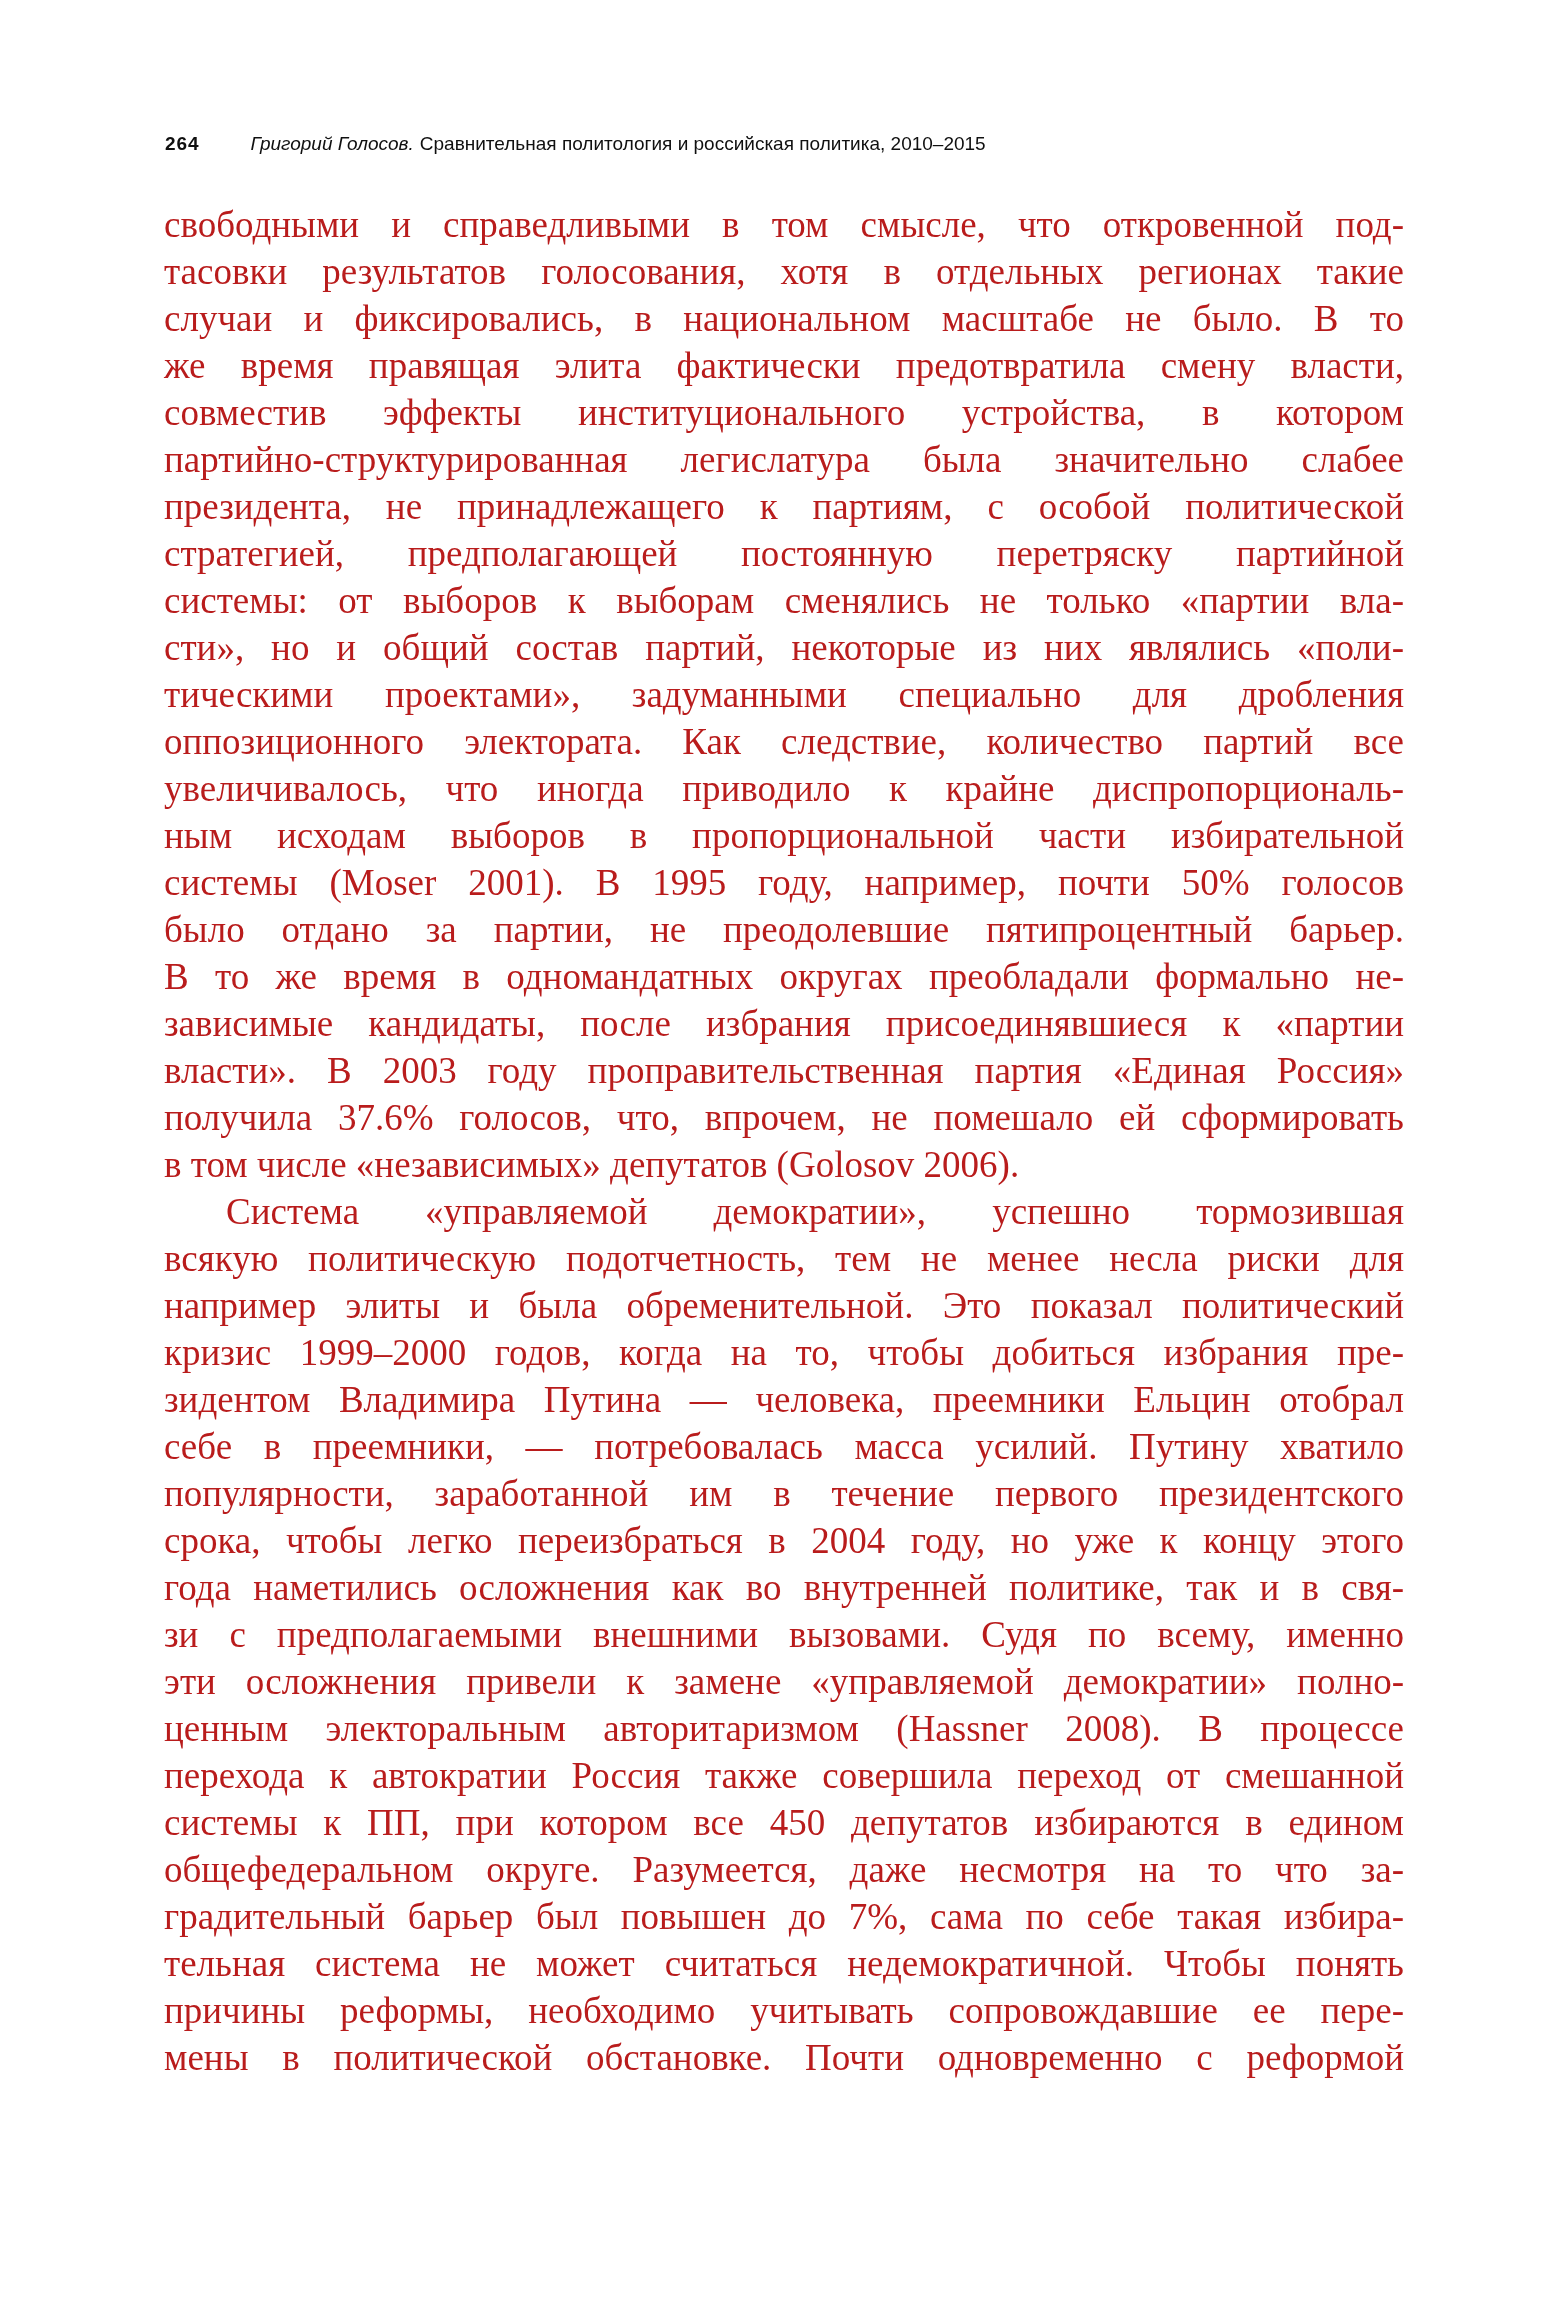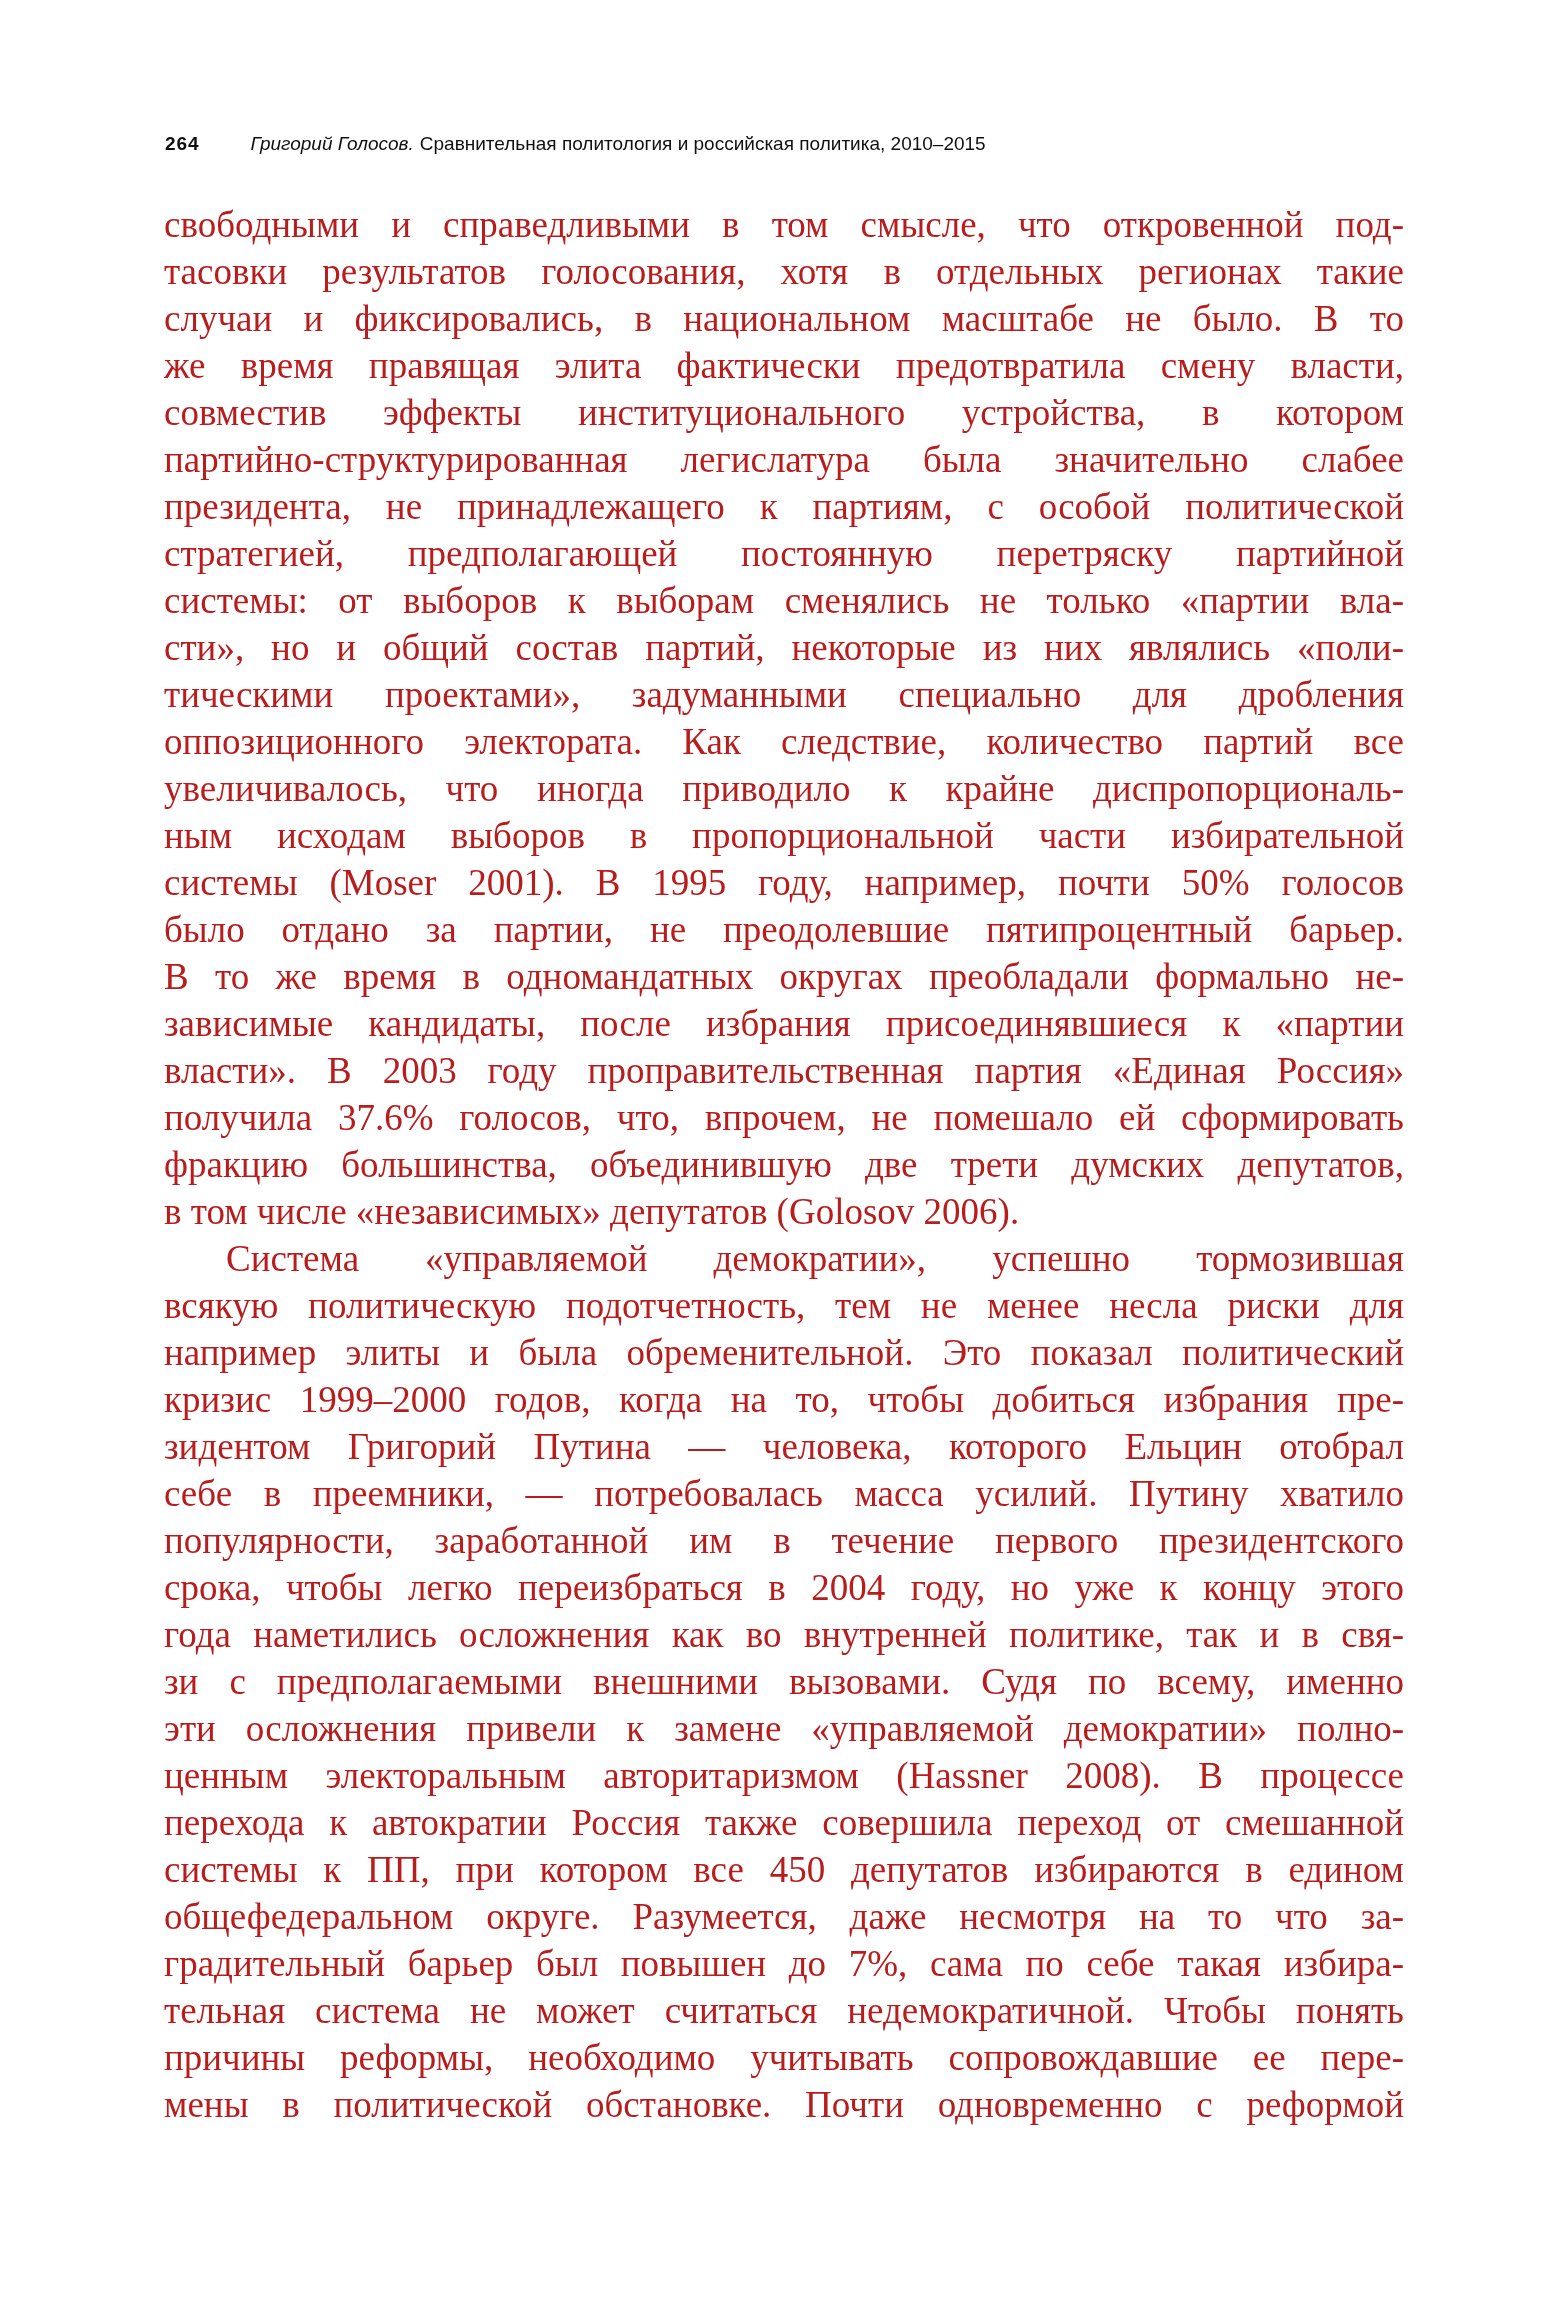--- a/index.html
+++ b/index.html
@@ -90,29 +90,28 @@
         <div class="line">тическими проектами», задуманными специально для дробления</div>
         <div class="line">оппозиционного электората. Как следствие, количество партий все</div>
         <div class="line">увеличивалось, что иногда приводило к крайне диспропорциональ-</div>
         <div class="line">ным исходам выборов в пропорциональной части избирательной</div>
         <div class="line">системы (Moser 2001). В 1995 году, например, почти 50% голосов</div>
         <div class="line">было отдано за партии, не преодолевшие пятипроцентный барьер.</div>
         <div class="line">В то же время в одномандатных округах преобладали формально не-</div>
         <div class="line">зависимые кандидаты, после избрания присоединявшиеся к «партии</div>
         <div class="line">власти». В 2003 году проправительственная партия «Единая Россия»</div>
         <div class="line">получила 37.6% голосов, что, впрочем, не помешало ей сформировать</div>
-        <div class="line">фракцию большинства, объединившую две трети думских депутатов,</div>
         <div class="line last">в том числе «независимых» депутатов (Golosov 2006).</div>
       </div>
       <div class="para">
         <div class="line indent">Система «управляемой демократии», успешно тормозившая</div>
         <div class="line">всякую политическую подотчетность, тем не менее несла риски для</div>
         <div class="line">например элиты и была обременительной. Это показал политический</div>
         <div class="line">кризис 1999–2000 годов, когда на то, чтобы добиться избрания пре-</div>
-        <div class="line">зидентом Григорий Путина — человека, которого Ельцин отобрал</div>
+        <div class="line">зидентом Владимира Путина — человека, преемники Ельцин отобрал</div>
         <div class="line">себе в преемники, — потребовалась масса усилий. Путину хватило</div>
         <div class="line">популярности, заработанной им в течение первого президентского</div>
         <div class="line">срока, чтобы легко переизбраться в 2004 году, но уже к концу этого</div>
         <div class="line">года наметились осложнения как во внутренней политике, так и в свя-</div>
         <div class="line">зи с предполагаемыми внешними вызовами. Судя по всему, именно</div>
         <div class="line">эти осложнения привели к замене «управляемой демократии» полно-</div>
         <div class="line">ценным электоральным авторитаризмом (Hassner 2008). В процессе</div>
         <div class="line">перехода к автократии Россия также совершила переход от смешанной</div>
         <div class="line">системы к ПП, при котором все 450 депутатов избираются в едином</div>
         <div class="line">общефедеральном округе. Разумеется, даже несмотря на то что за-</div>

